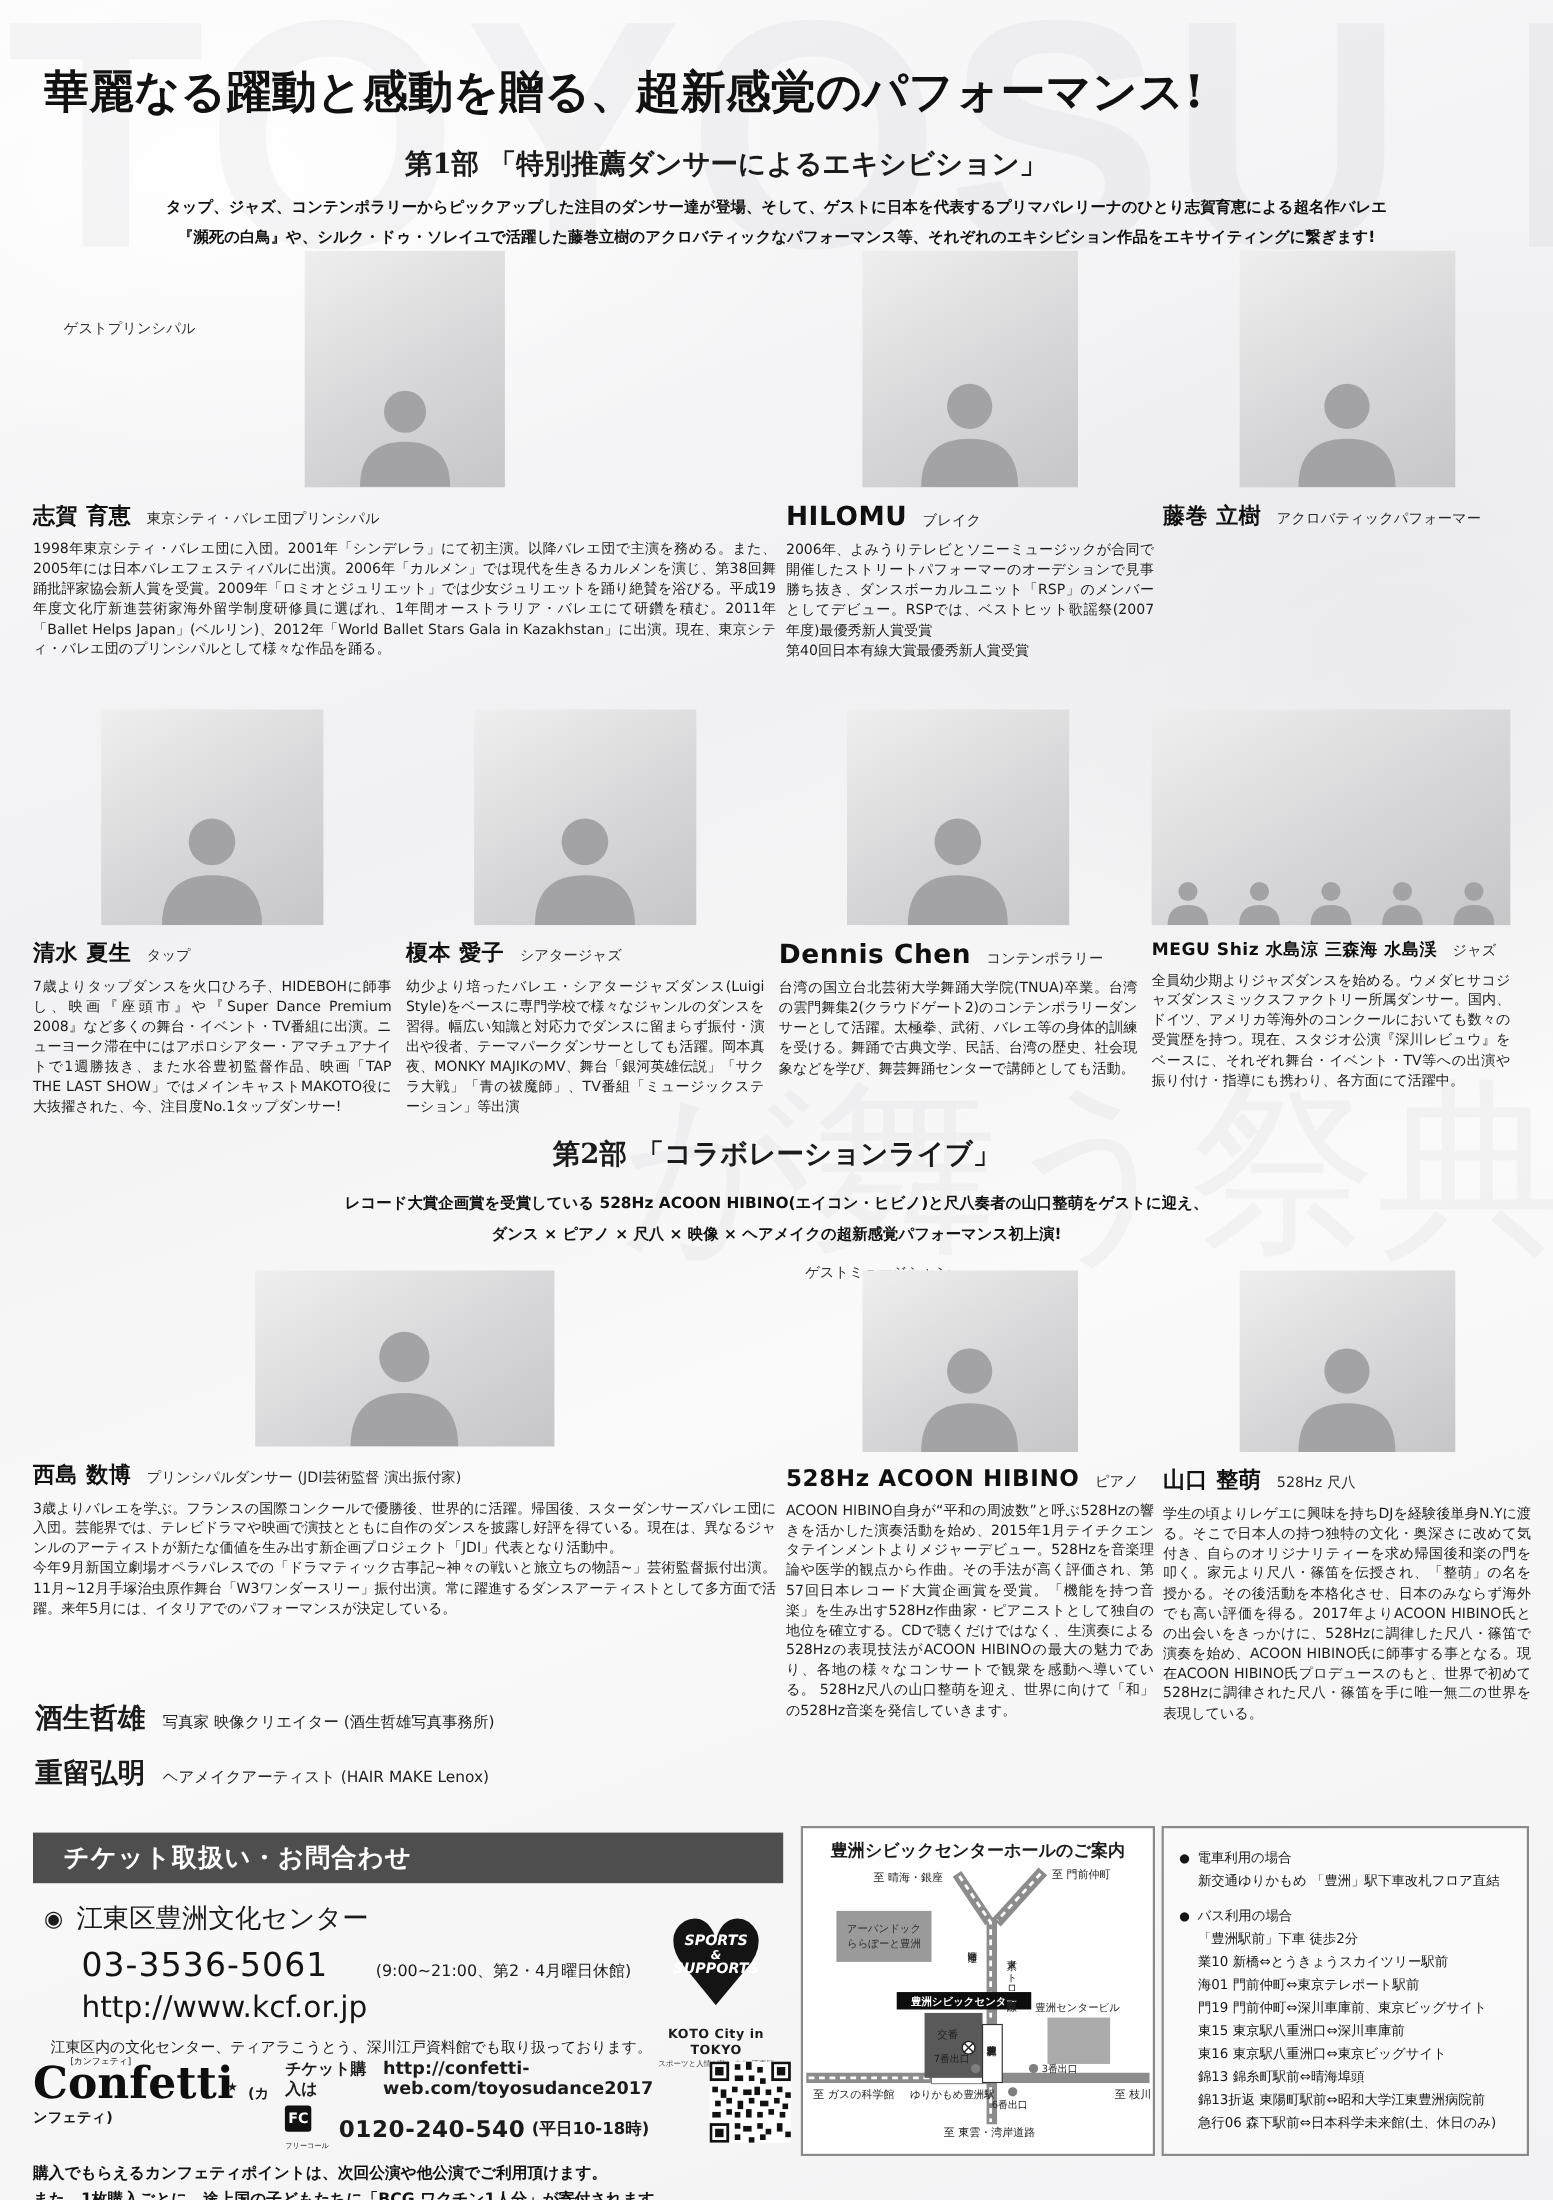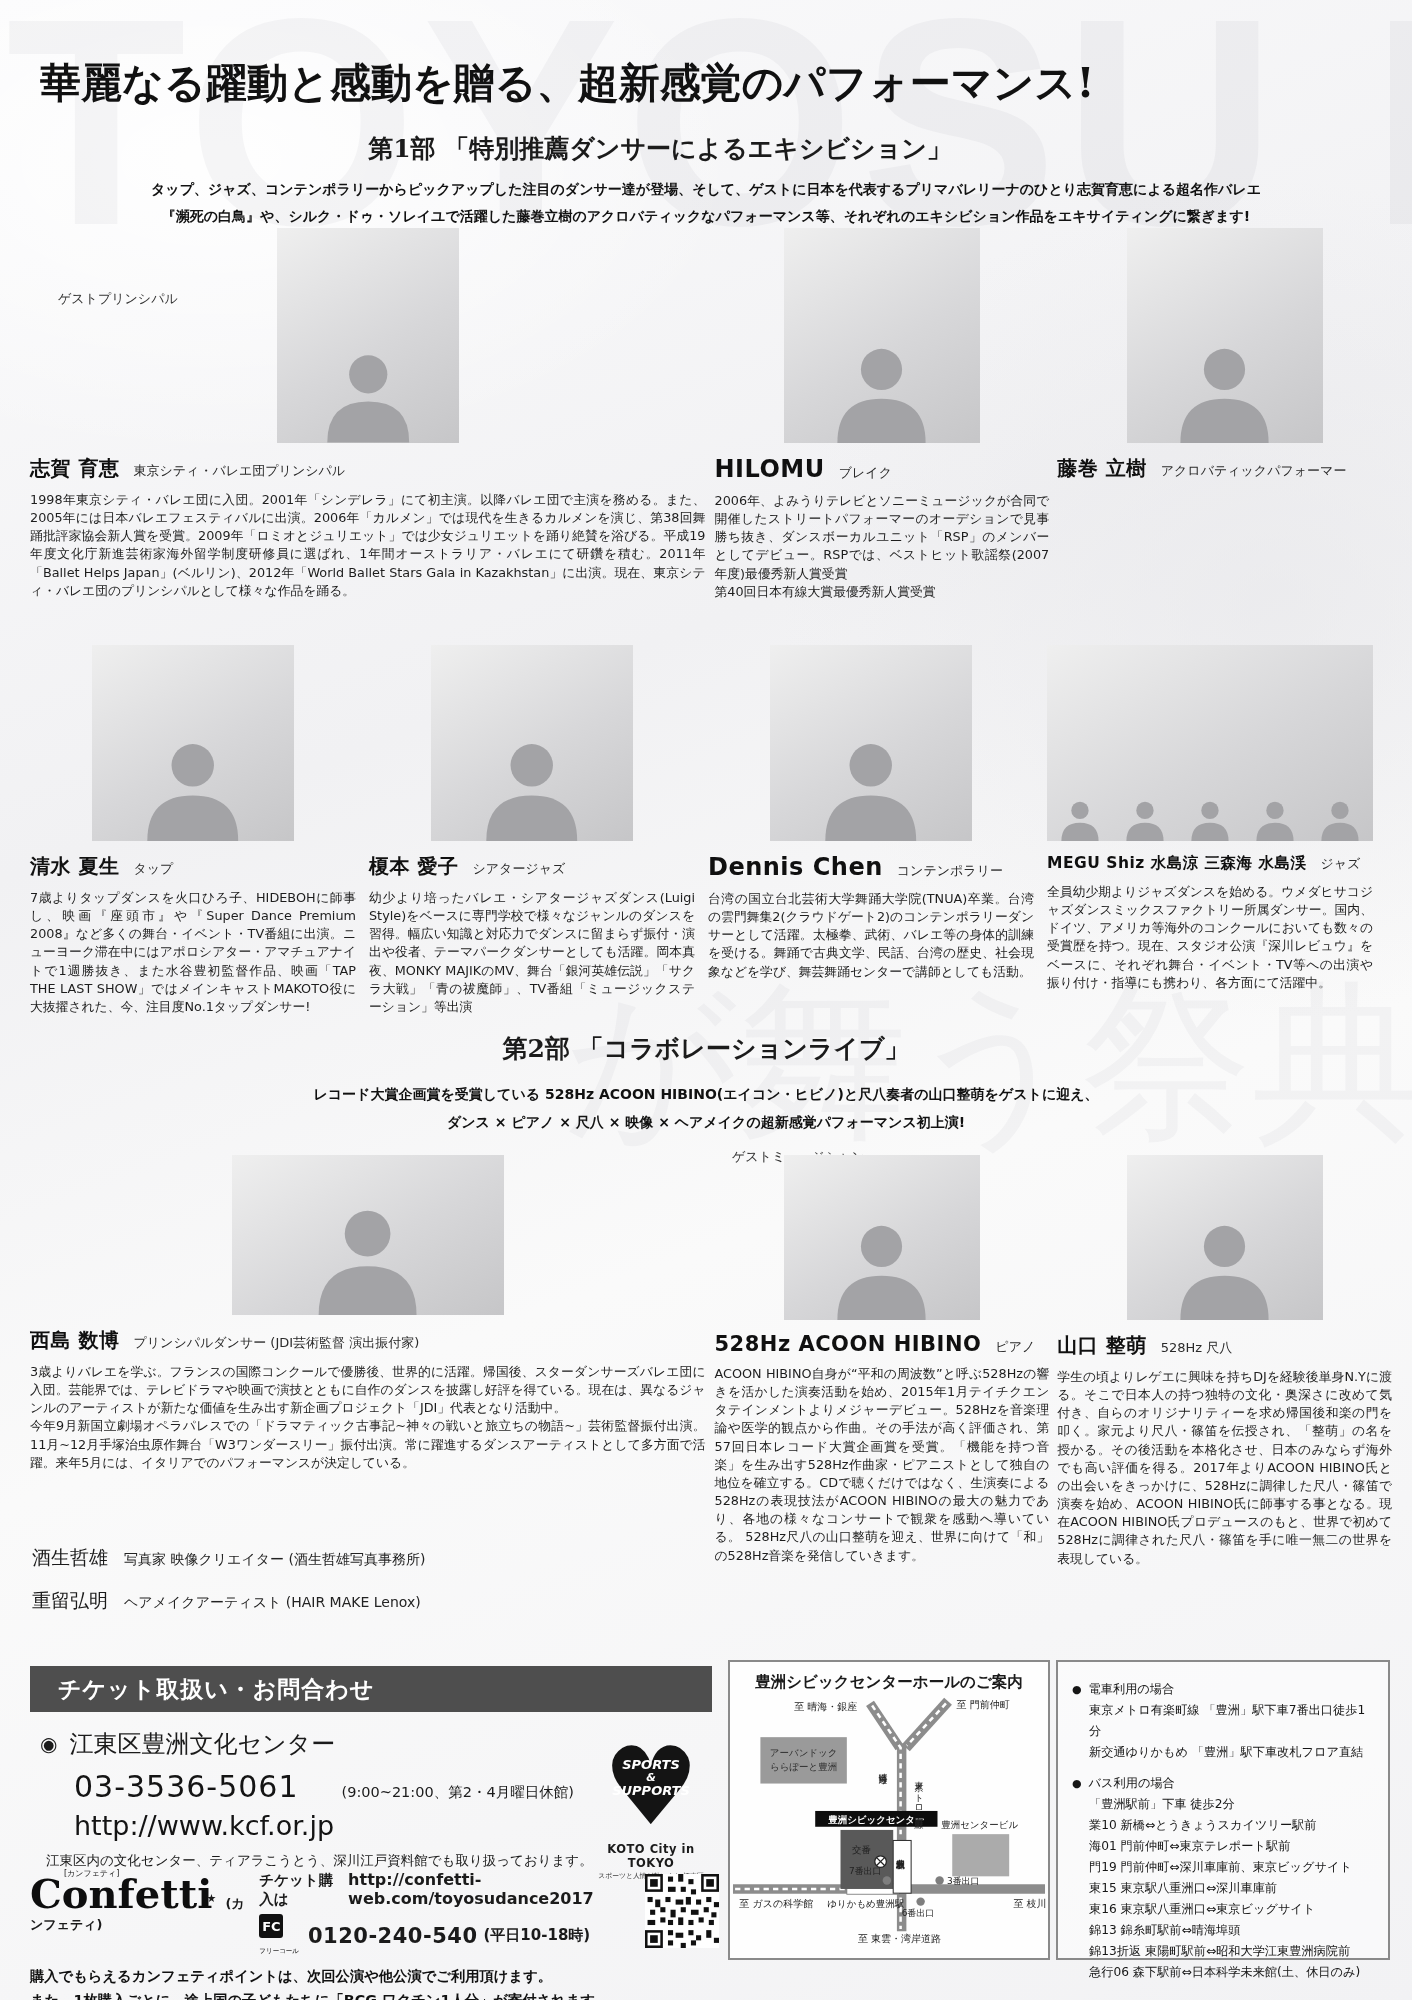--- a/index.html
+++ b/index.html
@@ -57,21 +57,21 @@
   .bio { margin-top:9px; font-size:12.8px; line-height:1.42; color:#1d1d1d;
     text-align:justify; white-space:pre-line; }
 
   .p2-title { position:absolute; top:1032px; left:0; width:1412px; text-align:center;
     font-family:"DejaVu Serif",serif; font-weight:bold; font-size:25px; }
   .p2-desc { position:absolute; top:1080px; left:0; width:1412px; text-align:center;
     font-size:14px; font-weight:bold; line-height:2.0; color:#111; }
 
   .credits { position:absolute; left:32px; top:1545px; }
   .credit-line { display:flex; align-items:baseline; margin-bottom:17px; }
-  .credit-name { font-weight:normal; font-size:19px; }
+  .credit-name { font-weight:bold; font-size:25px; }
   .credit-role { font-size:14px; margin-left:16px; color:#222; }
 
   .ticket-bar { position:absolute; left:30px; top:1666px; width:682px; height:46px;
     background:#4e4e4e; color:#fff; font-weight:bold; font-size:23px; line-height:46px;
     padding-left:28px; letter-spacing:1px; }
   .ticket-body { position:absolute; left:40px; top:1728px; width:560px; }
   .venue-line { font-size:24px; font-weight:500; display:flex; align-items:center; }
   .venue-bullet { font-size:20px; margin-right:12px; }
   .phone-line { margin-top:9px; padding-left:34px; display:flex; align-items:baseline;gap:39px; }
   .phone-num { font-size:30px; letter-spacing:1px; color:#141414; }
@@ -477,21 +477,20 @@
     <div class="vlabel vl-harumi">晴海通り</div>
     <div class="vlabel vl-metro">東京メトロ有楽町線</div>
     <div class="vlabel vl-station">豊洲駅</div>
   </div>
 
   <div class="access-box">
     <div class="acc-header">
       <span class="acc-bullet">●</span>
       <span>電車利用の場合</span>
     </div>
-    <div class="acc-indent">東京メトロ有楽町線 「豊洲」駅下車7番出口徒歩1分</div>
     <div class="acc-indent">新交通ゆりかもめ 「豊洲」駅下車改札フロア直結</div>
     <div class="acc-gap"></div>
     <div class="acc-header">
       <span class="acc-bullet">●</span>
       <span>バス利用の場合</span>
     </div>
     <div class="acc-indent">「豊洲駅前」下車 徒歩2分</div>
     <div class="acc-indent">業10 新橋⇔とうきょうスカイツリー駅前</div>
     <div class="acc-indent">海01 門前仲町⇔東京テレポート駅前</div>
     <div class="acc-indent">門19 門前仲町⇔深川車庫前、東京ビッグサイト</div>

